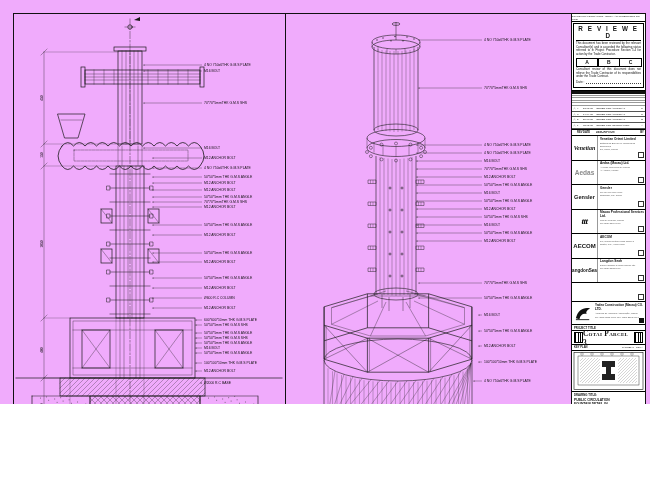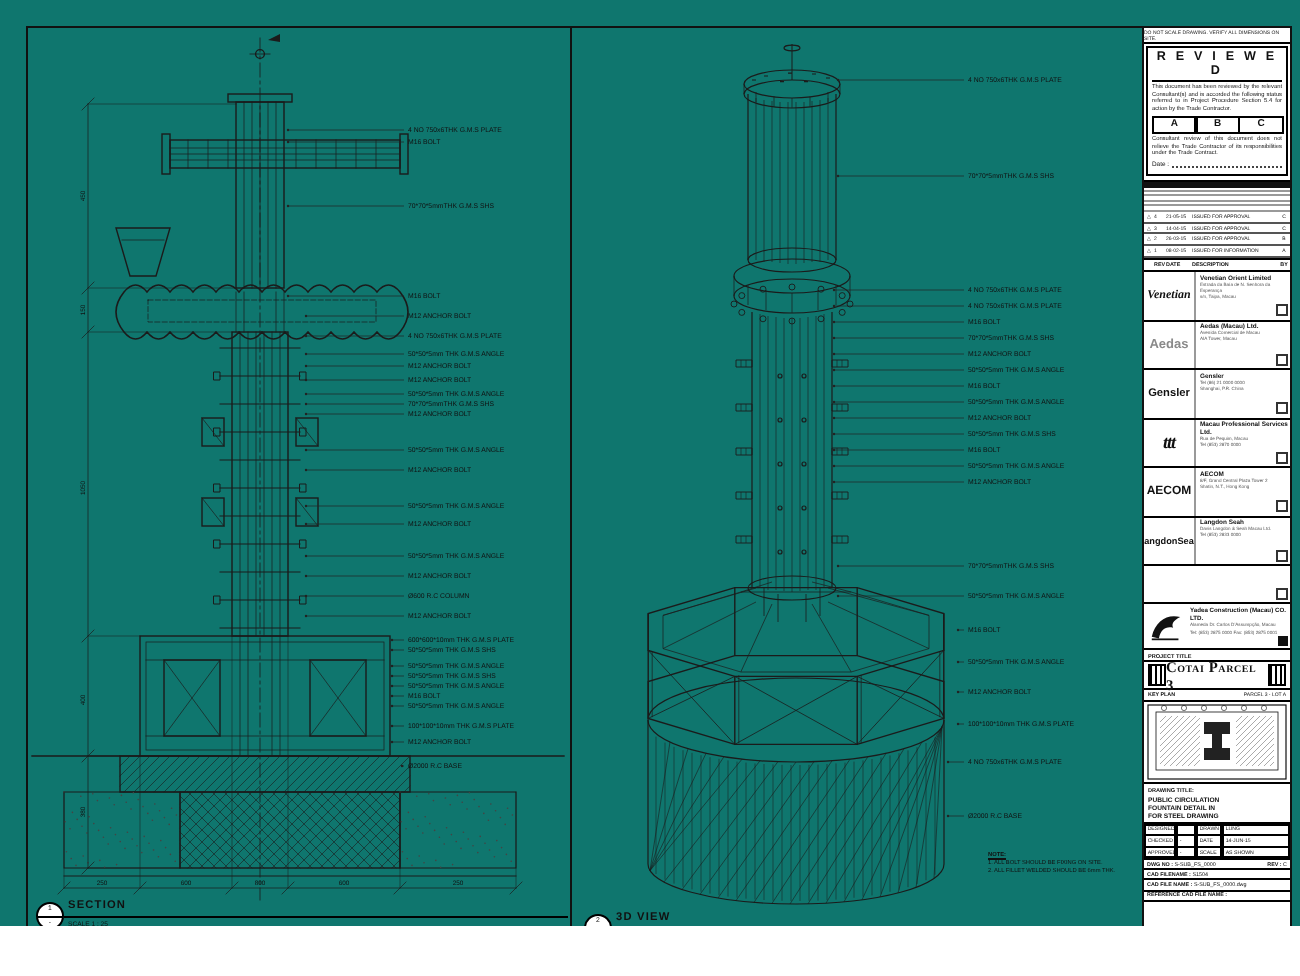--- a/index.html
+++ b/index.html
@@ -1,16 +1,16 @@
 <!DOCTYPE html>
 <html><head>
 <meta charset="utf-8">
 <style>
   html,body{margin:0;padding:0;background:#fff;}
-  #app{position:relative;width:650px;height:463px;background:#0f766e;overflow:hidden;
+  #app{position:relative;width:650px;height:404px;background:#f0abfc;overflow:hidden;
        font-family:"Liberation Sans",sans-serif;color:#111;}
   .sheet{position:absolute;left:13px;top:13px;width:631px;height:464px;border:1.3px solid #111;}
   .panel{position:absolute;top:0;height:100%;}
   #p-left{left:0;width:271px;border-right:1px solid #111;}
   #p-mid{left:272px;width:284px;}
   svg{display:block;font-family:"Liberation Sans",sans-serif;}
   
   .vtitle-nm{position:absolute;font-weight:bold;font-size:5.6px;letter-spacing:.6px;}
   .vtitle-sc{position:absolute;font-size:3.3px;}
   .vrule{position:absolute;height:1.3px;background:#000;}

